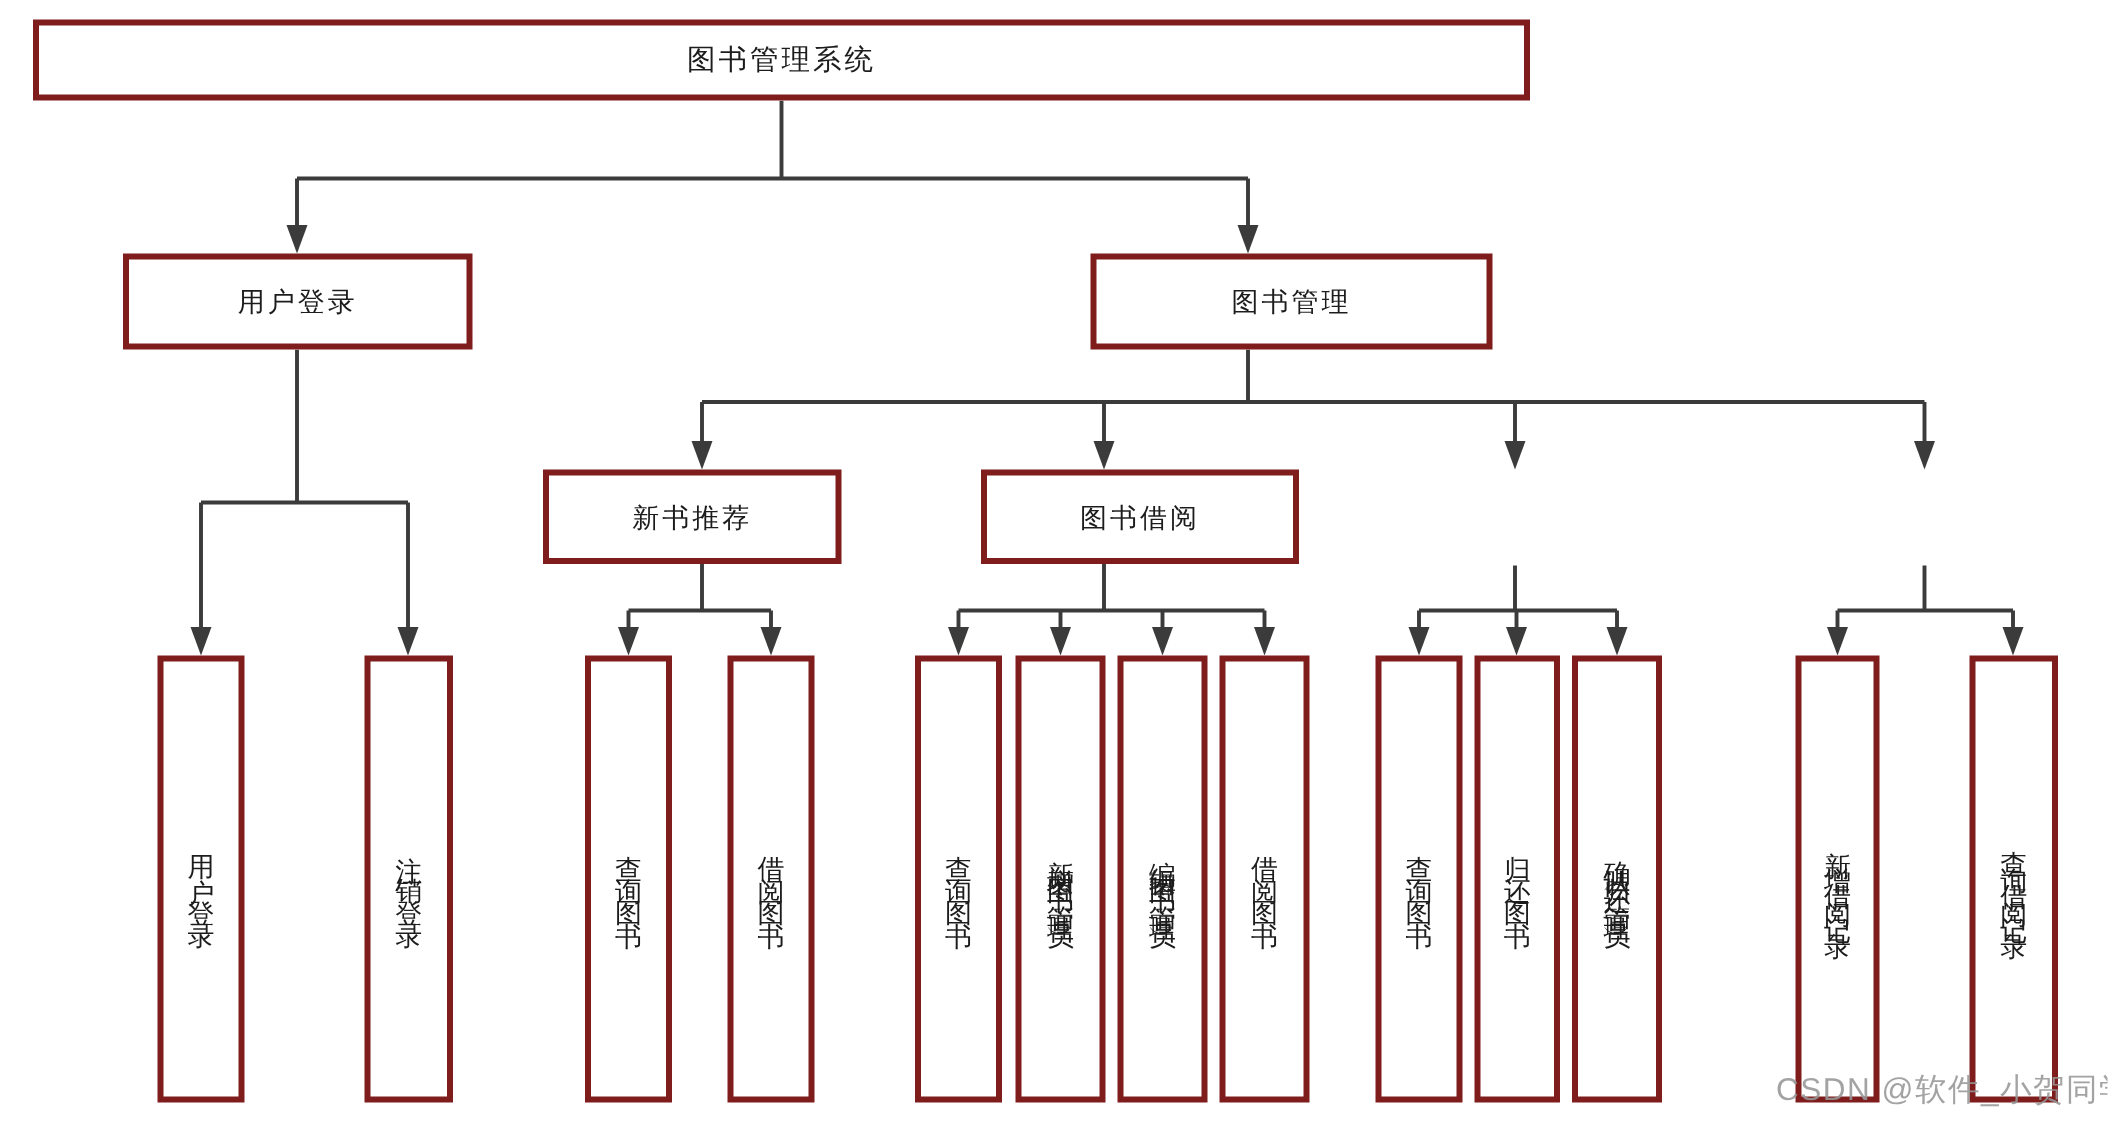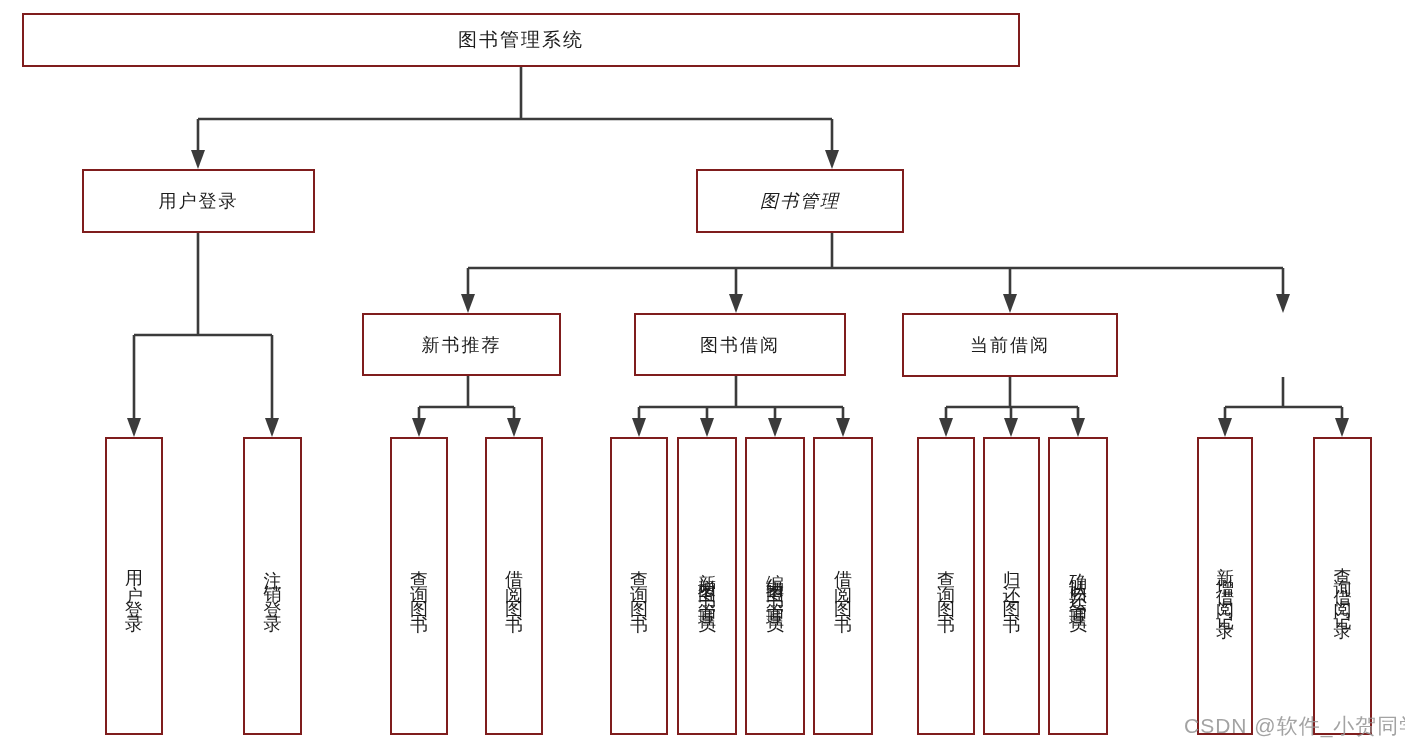--- a/index.html
+++ b/index.html
@@ -16,21 +16,21 @@
   }
   .wires {
     position: absolute;
     left: 0; top: 0;
     width: 1405px; height: 747px;
   }
   .box {
     position: absolute;
     box-sizing: border-box;
     background: #ffffff;
-    border: 2px solid #7f1d1d;
+    border: 4px solid #7f1d1d;
     display: flex;
     align-items: center;
     justify-content: center;
     z-index: 2;
   }
   .hlabel {
     font-size: 18px;
     color: #1c1c1c;
     letter-spacing: 2px;
     white-space: nowrap;
@@ -101,32 +101,29 @@
     </g>
   </svg>
 
   <div class="box root" style="left:22px; top:13px; width:998px; height:54px;">
     <span class="hlabel">图书管理系统</span>
   </div>
 
   <div class="box" style="left:82px; top:169px; width:233px; height:64px;">
     <span class="hlabel">用户登录</span>
   </div>
-  <div class="box" style="left:696px; top:169px; width:208px; height:64px;font-style:italic;">
+  <div class="box" style="left:727px; top:169px; width:268px; height:64px;">
     <span class="hlabel">图书管理</span>
   </div>
 
   <div class="box" style="left:362px; top:313px; width:199px; height:63px;">
     <span class="hlabel">新书推荐</span>
   </div>
-  <div class="box" style="left:634px; top:313px; width:212px; height:63px;">
+  <div class="box" style="left:654px; top:313px; width:212px; height:63px;">
     <span class="hlabel">图书借阅</span>
-  </div>
-  <div class="box" style="left:902px; top:313px; width:216px; height:64px;">
-    <span class="hlabel">当前借阅</span>
   </div>
 
   <div class="box" style="left:105px; top:437px; width:58px; height:298px;">
     <span class="vlabel v4">用户登录</span>
   </div>
   <div class="box" style="left:243px; top:437px; width:59px; height:298px;">
     <span class="vlabel v4">注销登录</span>
   </div>
 
   <div class="box" style="left:390px; top:437px; width:58px; height:298px;">

